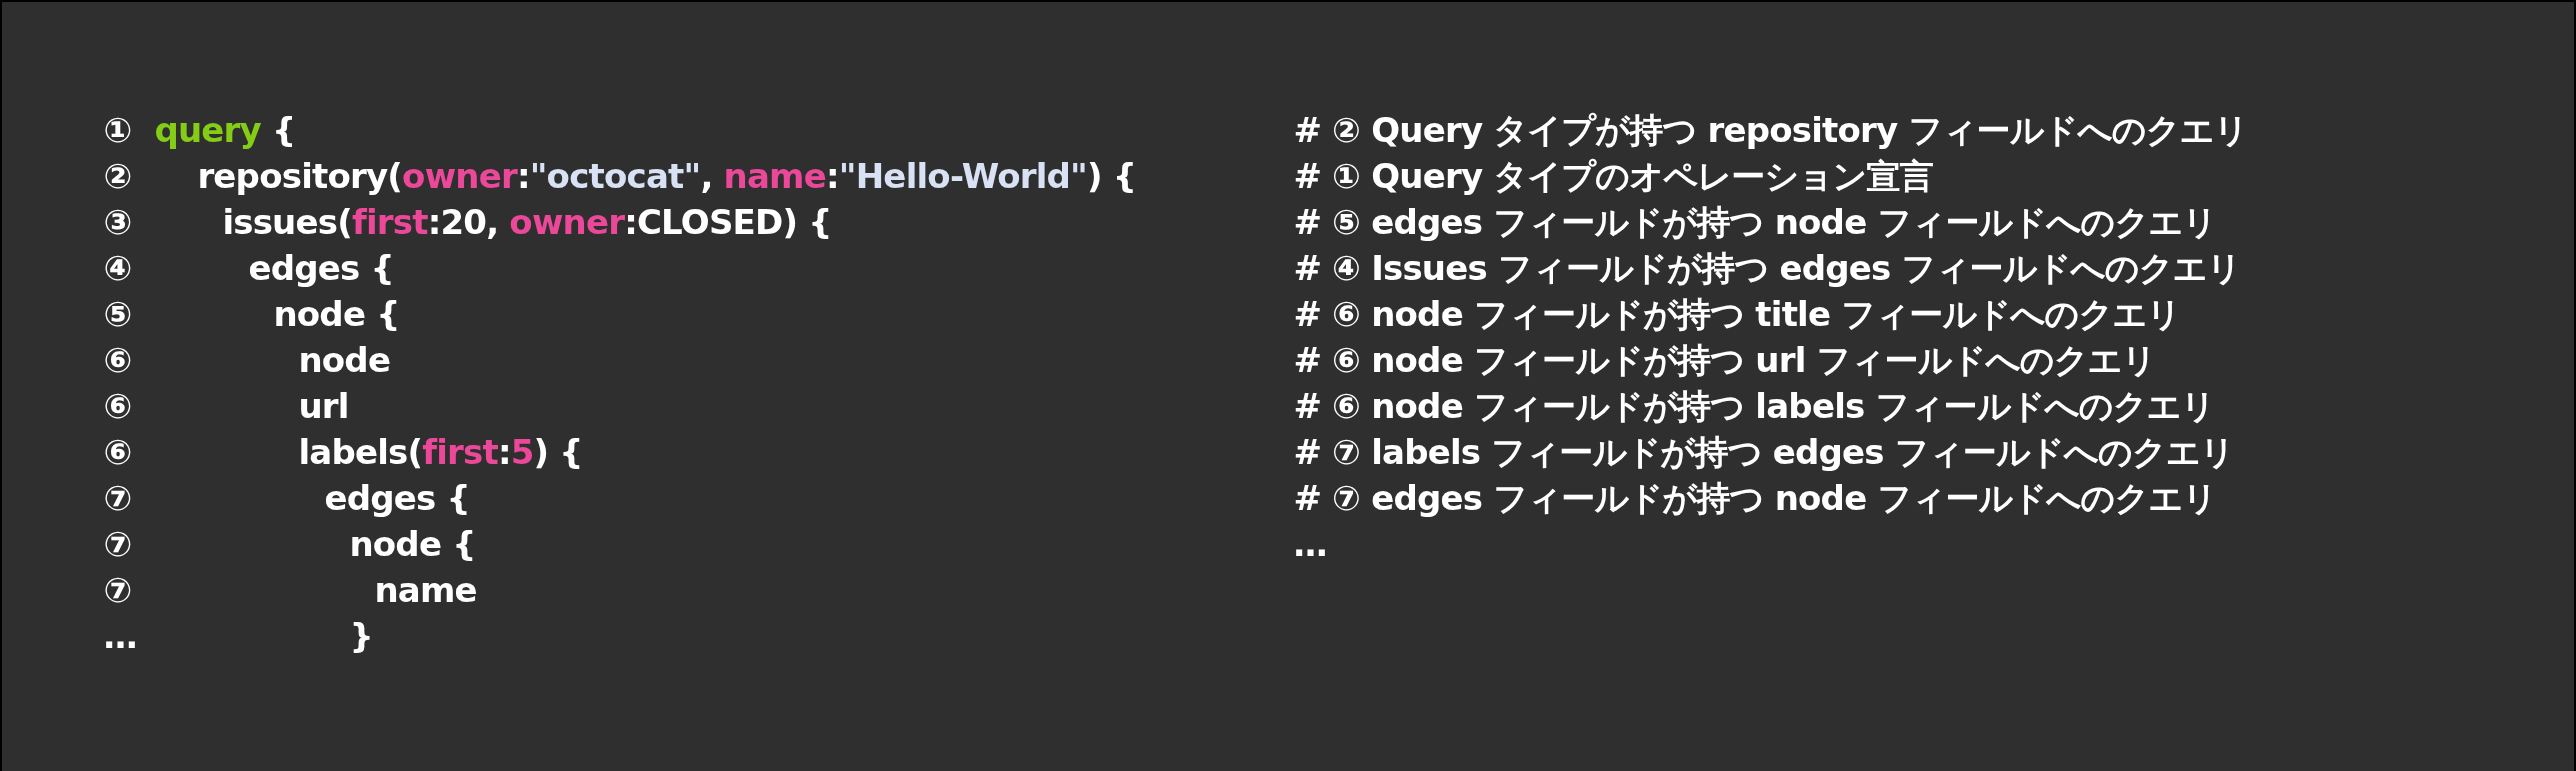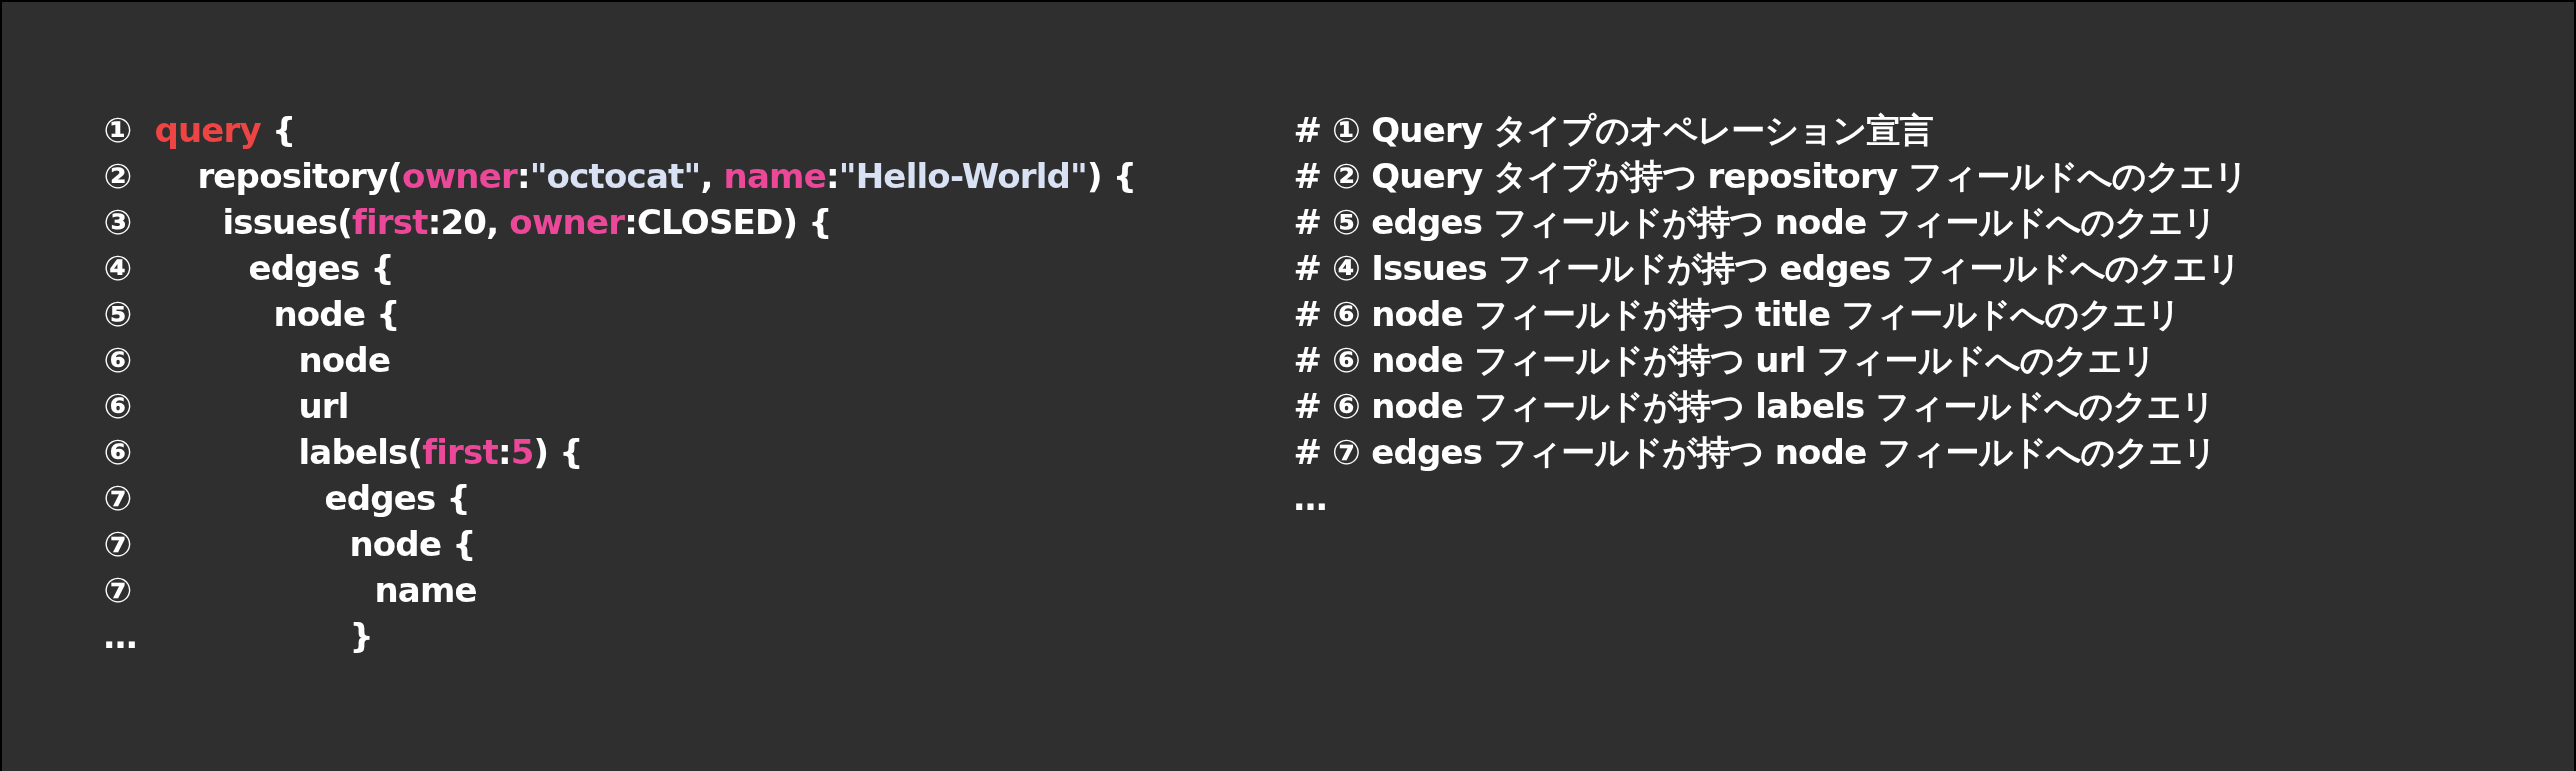--- a/index.html
+++ b/index.html
@@ -36,21 +36,21 @@
       white-space: pre;
       height: 46px;
       display: flex;
     }
     .num {
       display: inline-block;
       width: 51px;
       flex: 0 0 auto;
     }
     .indent { display: inline-block; }
-    .kw { color: #ef4444; }
+    .kw { color: #84cc16; }
     .param { color: #ec4899; }
     .str { color: #d8e2f4; }
     .plain { color: #ffffff; }
   </style>
 </head>
 <body>
 
 <div class="slide">
   <div class="col code-col" id="code-col">
       <div class="line"><span class="num">①</span><span class="indent"></span><span class="kw">query</span><span class="plain"> {</span></div>
@@ -60,24 +60,25 @@
       <div class="line"><span class="num">⑤</span><span class="indent" style="width: 119px;"></span><span class="plain">node {</span></div>
       <div class="line"><span class="num">⑥</span><span class="indent" style="width: 144px;"></span><span class="plain">node</span></div>
       <div class="line"><span class="num">⑥</span><span class="indent" style="width: 144px;"></span><span class="plain">url</span></div>
       <div class="line"><span class="num">⑥</span><span class="indent" style="width: 144px;"></span><span class="plain">labels(</span><span class="param">first</span><span class="plain">:</span><span class="param">5</span><span class="plain">) {</span></div>
       <div class="line"><span class="num">⑦</span><span class="indent" style="width: 170px;"></span><span class="plain">edges {</span></div>
       <div class="line"><span class="num">⑦</span><span class="indent" style="width: 195px;"></span><span class="plain">node {</span></div>
       <div class="line"><span class="num">⑦</span><span class="indent" style="width: 220px;"></span><span class="plain">name</span></div>
       <div class="line"><span class="num">…</span><span class="indent" style="width: 195px;"></span><span class="plain">}</span></div>
     </div>
   <div class="col comment-col" id="comment-col">
+      <div class="line"># ② Query タイプが持つ repository フィールドへのクエリ</div>
       <div class="line"># ① Query タイプのオペレーション宣言</div>
-      <div class="line"># ② Query タイプが持つ repository フィールドへのクエリ</div>
       <div class="line"># ⑤ edges フィールドが持つ node フィールドへのクエリ</div>
       <div class="line"># ④ Issues フィールドが持つ edges フィールドへのクエリ</div>
       <div class="line"># ⑥ node フィールドが持つ title フィールドへのクエリ</div>
       <div class="line"># ⑥ node フィールドが持つ url フィールドへのクエリ</div>
       <div class="line"># ⑥ node フィールドが持つ labels フィールドへのクエリ</div>
+      <div class="line"># ⑦ labels フィールドが持つ edges フィールドへのクエリ</div>
       <div class="line"># ⑦ edges フィールドが持つ node フィールドへのクエリ</div>
       <div class="line">…</div>
     </div>
 </div>
 
 
 </body></html>

